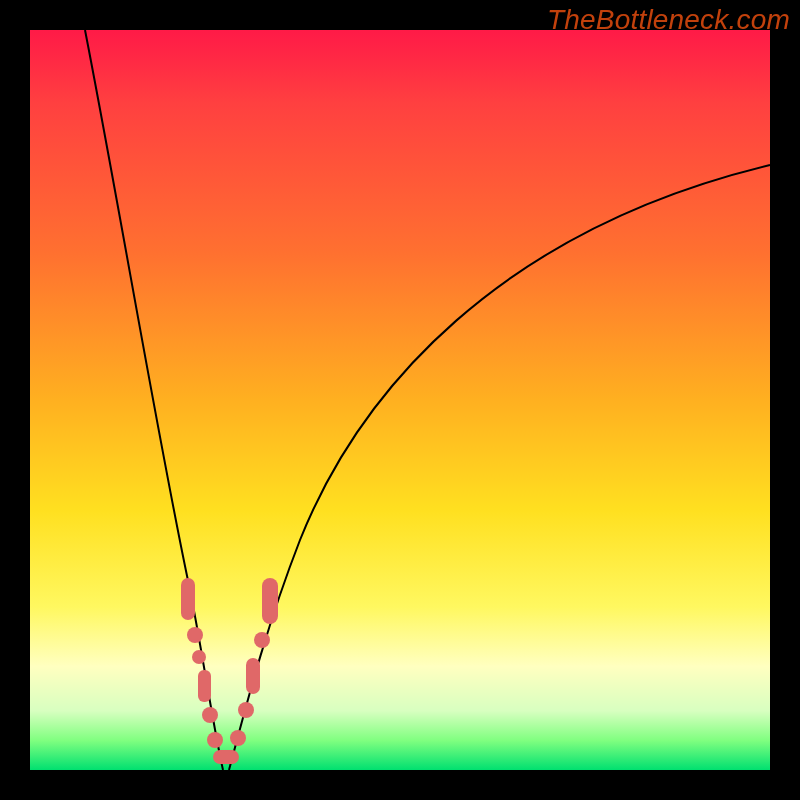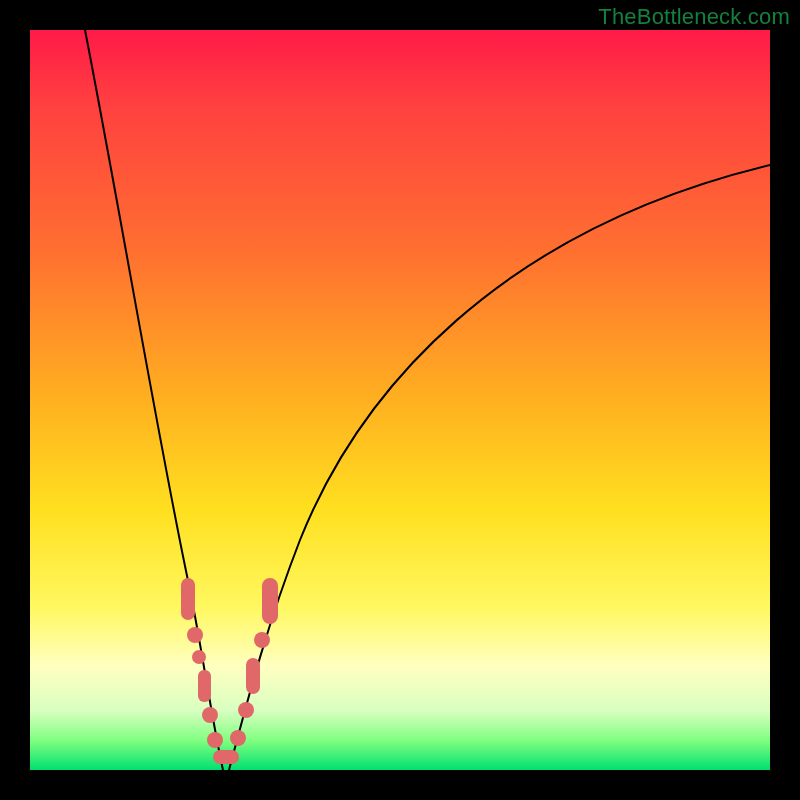--- a/index.html
+++ b/index.html
@@ -36,24 +36,25 @@
       #ffffc0 86%,
       #d8ffc0 92%,
       #80ff80 96%,
       #00e070 100%
     );
   }
   .watermark {
     position: absolute;
     top: 4px;
     right: 10px;
-    color: #15803d;
-    font-size: 22px;
+    color: #c2410c;
+    font-size: 28px;
     font-weight: 500;
     letter-spacing: 0.2px;
+    font-style: italic;
   }
   svg.curve {
     position: absolute;
     top: 0; left: 0;
     width: 740px;
     height: 740px;
     overflow: visible;
   }
   .curve-path {
     fill: none;

